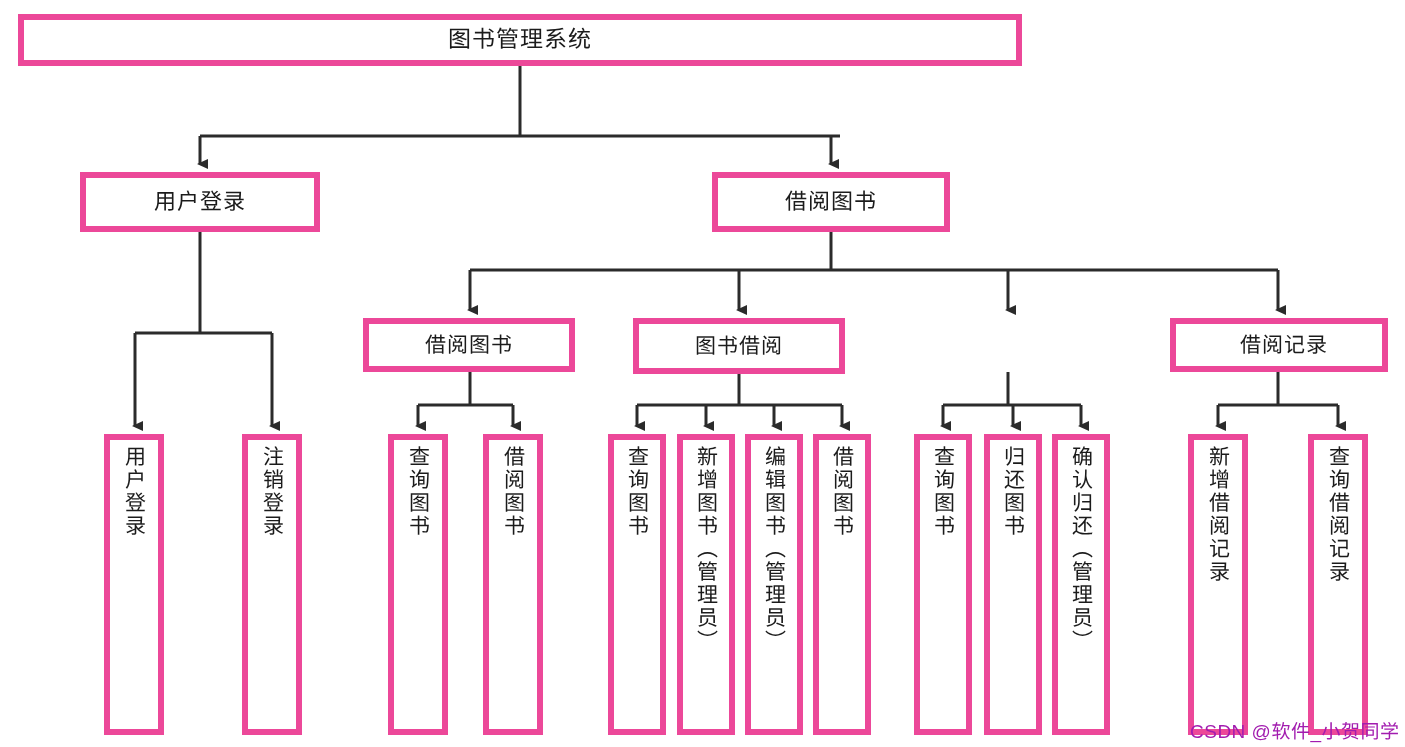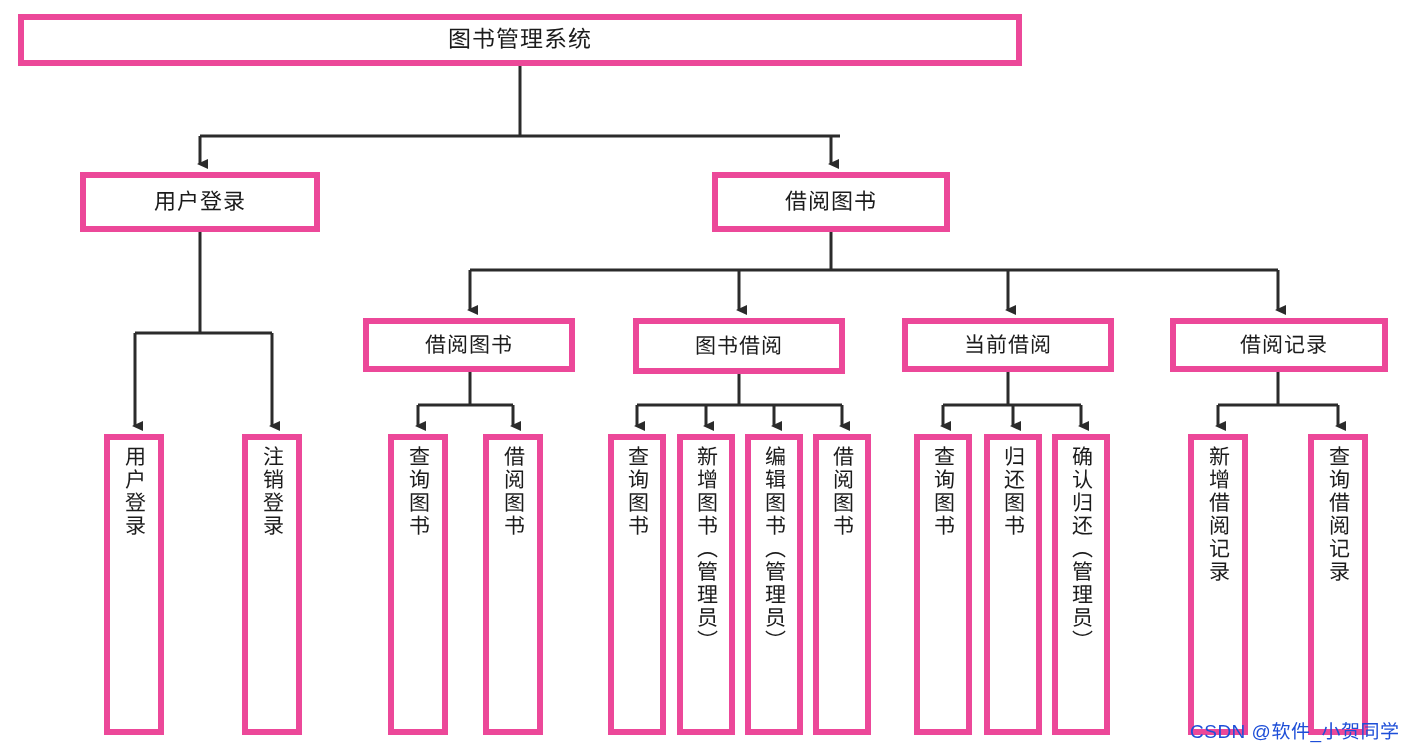--- a/index.html
+++ b/index.html
@@ -60,21 +60,21 @@
     line-height: 1;
     white-space: nowrap;
   }
   .htext {
     white-space: nowrap;
     letter-spacing: 1px;
   }
   #watermark {
     position: absolute;
     font-size: 19px;
-    color: #1d4ed8;
+    color: #a21caf;
     white-space: nowrap;
     letter-spacing: 0.5px;
   }
 </style>
 </head>
 <body>
 
 <div id="canvas">
 
   <svg id="edges" viewBox="0 0 1405 747" width="1405" height="747" aria-hidden="true">
@@ -137,23 +137,20 @@
   <div class="node mid" style="left:712px; top:172px; width:238px; height:60px;">
     <span class="htext">借阅图书</span>
   </div>
 
   <div class="node sub" style="left:363px; top:318px; width:212px; height:54px;">
     <span class="htext">借阅图书</span>
   </div>
   <div class="node sub" style="left:633px; top:318px; width:212px; height:56px;">
     <span class="htext">图书借阅</span>
   </div>
-  <div class="node sub" style="left:902px; top:318px; width:212px; height:54px;">
-    <span class="htext">当前借阅</span>
-  </div>
   <div class="node sub" style="left:1170px; top:318px; width:218px; height:54px;padding-left:10px;">
     <span class="htext">借阅记录</span>
   </div>
 
   <div class="node leaf" style="left:104px; top:434px; width:60px; height:301px;">
     <span class="vtext">用户登录</span>
   </div>
   <div class="node leaf" style="left:242px; top:434px; width:60px; height:301px;">
     <span class="vtext">注销登录</span>
   </div>

